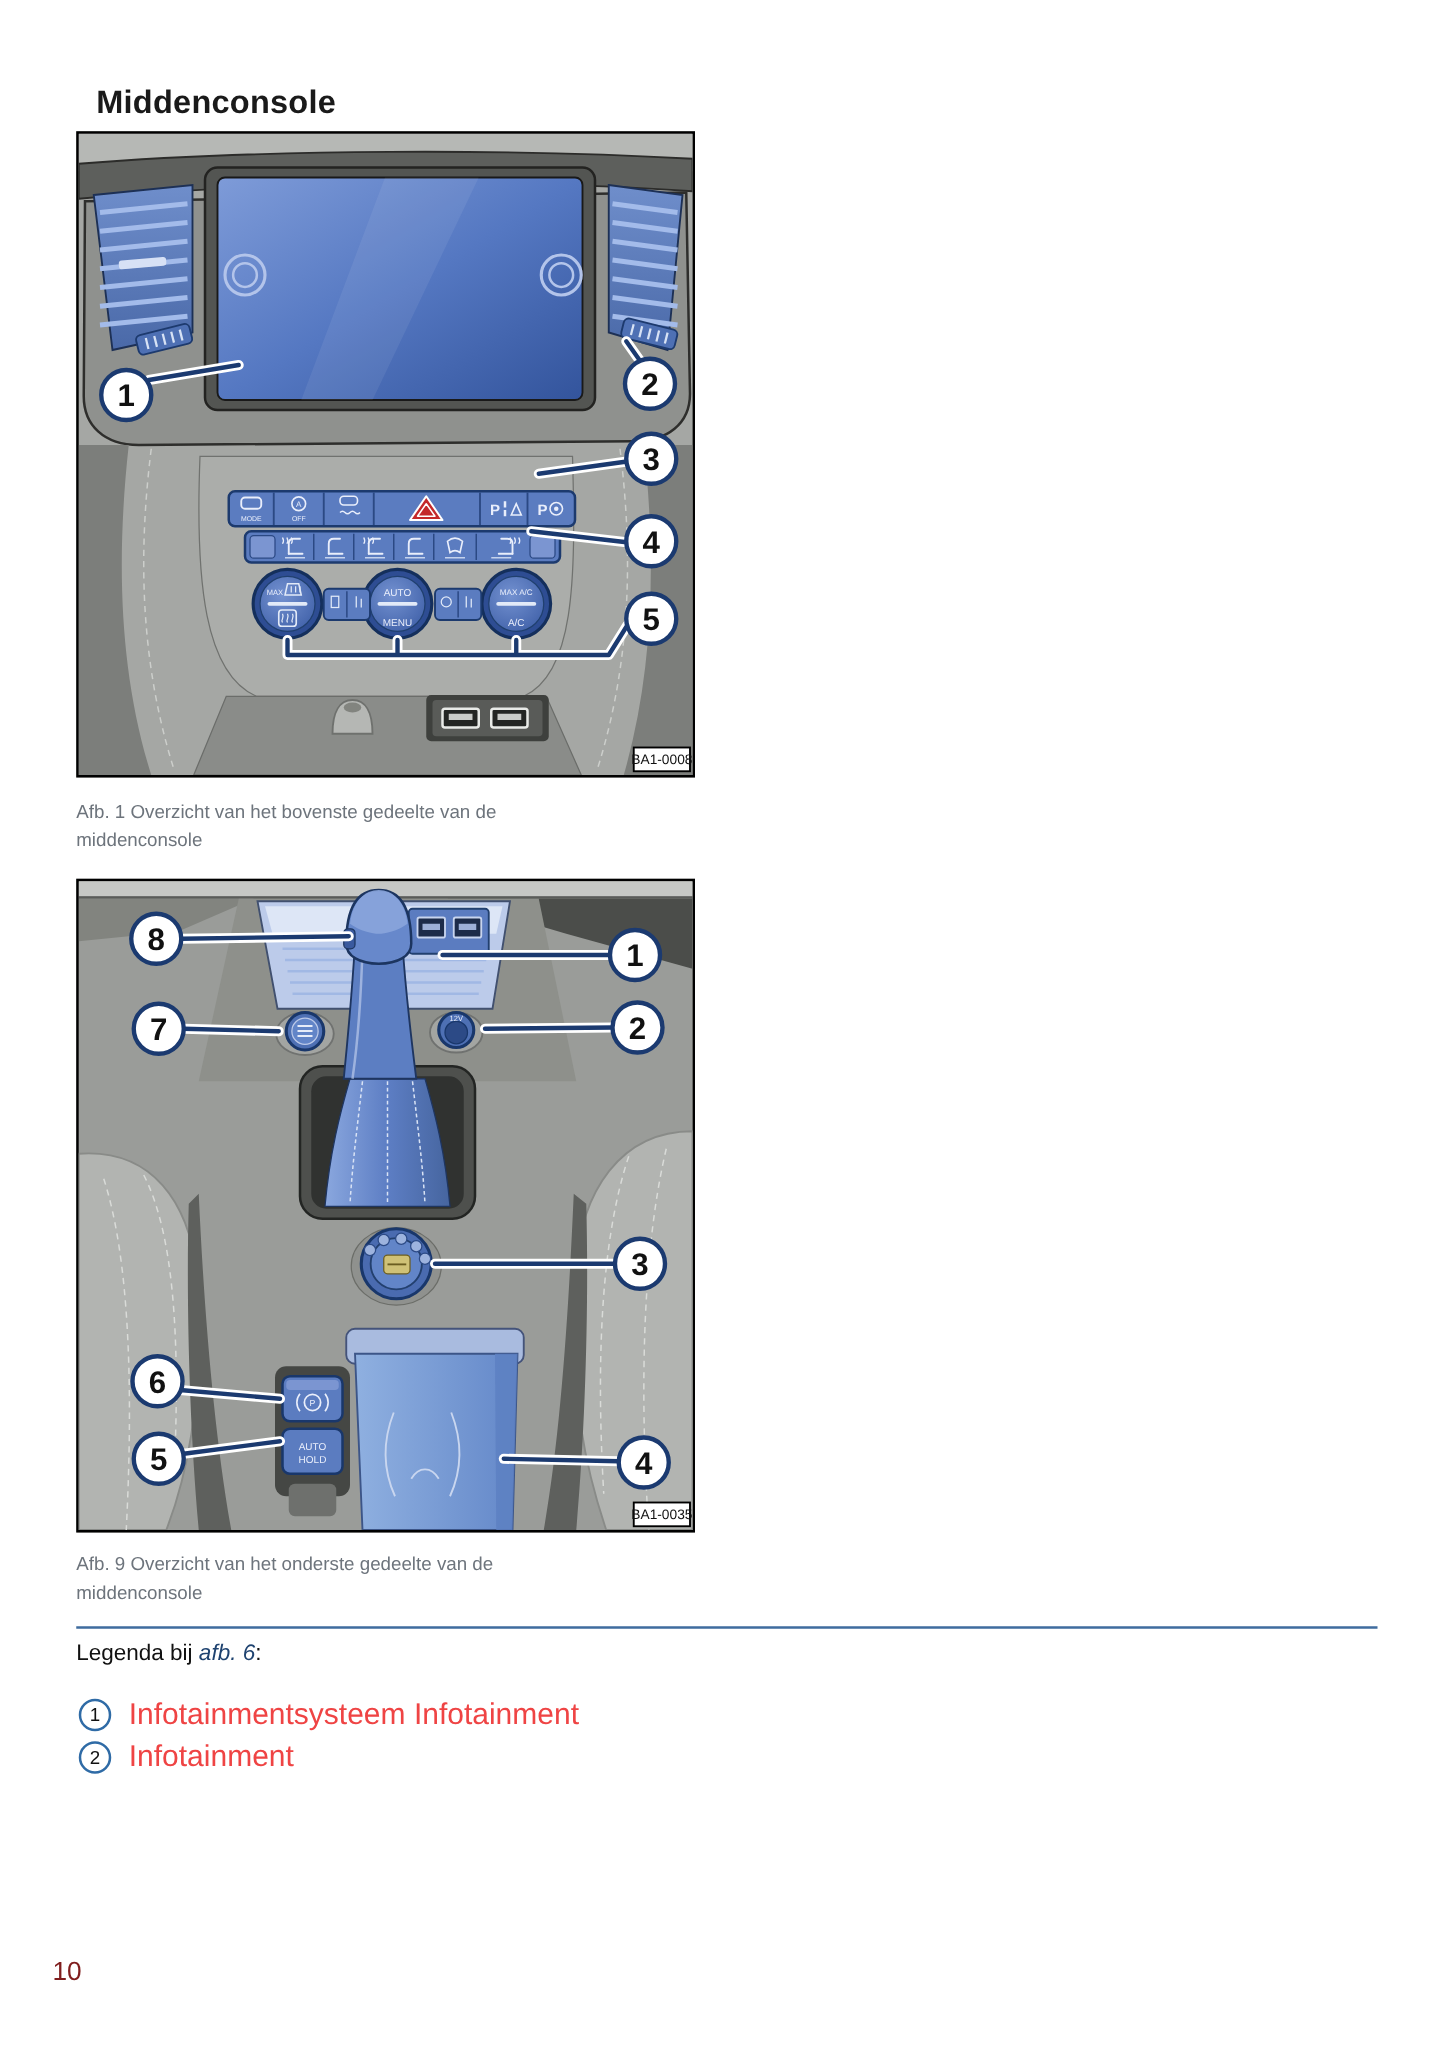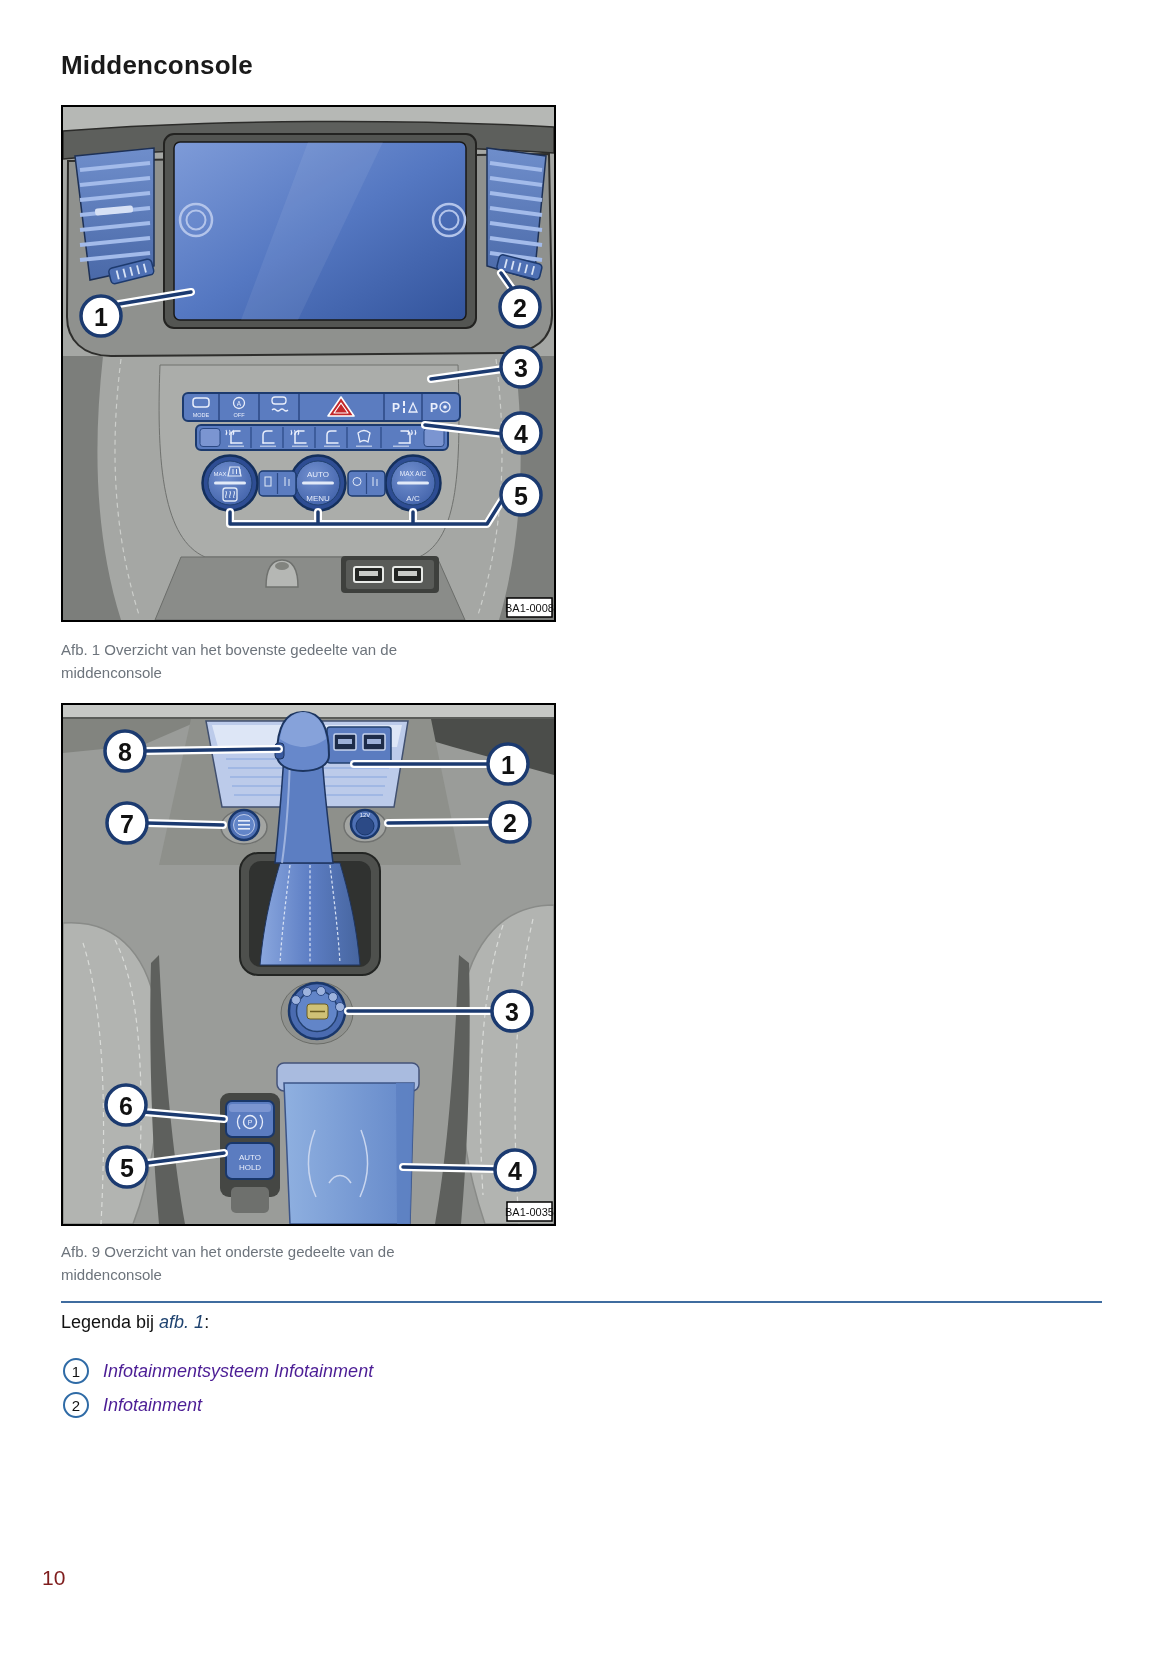--- a/index.html
+++ b/index.html
@@ -1,37 +1,37 @@
 <!DOCTYPE html>
 <html><head>
 <meta charset="utf-8">
 <style>
   html,body{margin:0;padding:0;}
   body{
     width:1165px;height:1653px;position:relative;background:#ffffff;
     font-family:"Liberation Sans",sans-serif;color:#1a1a1a;overflow:hidden;
   }
-  .title{position:absolute;left:61px;top:50px;font-size:26px;font-weight:700;letter-spacing:.2px;margin:0;}
+  .title{position:absolute;left:61px;top:50px;font-size:26px;font-weight:700;letter-spacing:.2px;margin:16px;}
   .figure{position:absolute;left:61px;width:495px;border:2px solid #000;box-sizing:border-box;background:#a5a7a4;}
   #fig1{top:105px;height:517px;}
   #fig2{top:703px;height:523px;}
   .figure svg{display:block;}
   svg text{font-family:"Liberation Sans",sans-serif;}
   .caption{position:absolute;left:61px;width:432px;font-size:15px;line-height:23px;color:#6d747c;margin:0;}
   #cap1{top:638px;}
   #cap2{top:1240px;}
   .rule{position:absolute;left:61px;top:1301px;width:1041px;height:0;border:0;border-top:2px solid #3f6c9f;margin:0;}
   .legend-heading{position:absolute;left:61px;top:1312px;font-size:18px;margin:0;color:#111;}
   .figref{font-style:italic;color:#1f4370;}
   .legend-item{position:absolute;left:63px;display:flex;align-items:center;gap:14px;}
   #li1{top:1358px;}
   #li2{top:1392px;}
   .legend-num{width:26px;height:26px;border-radius:50%;border:2px solid #2f6ba6;background:#fff;box-sizing:border-box;
     display:flex;align-items:center;justify-content:center;font-size:15px;color:#111;}
-  .legend-label{font-size:18px;color:#4c1d95;font-style:italic;}
+  .legend-label{font-size:24px;color:#ef4444;}
   .page-number{position:absolute;left:42px;top:1566px;font-size:21px;color:#7f1d1d;}
   
   .co{fill:#ffffff;stroke:#1b3a70;stroke-width:3.5px;}
   .con{font-size:25px;font-weight:700;fill:#111;}
   .lw{stroke:#ffffff;stroke-width:8;fill:none;stroke-linecap:round;stroke-linejoin:round;}
   .ld{stroke:#1b3a70;stroke-width:3.5;fill:none;stroke-linecap:round;stroke-linejoin:round;}
   .wt{fill:#e9eefb;}
 </style>
 </head>
 <body>
@@ -476,21 +476,21 @@
     <circle class="co" cx="452" cy="465" r="20"></circle>
     <text class="con" x="452" y="466" text-anchor="middle" dominant-baseline="central">4</text>
   </g>
 </svg>
 </figure>
 
 <p class="caption" id="cap2">Afb. 9 Overzicht van het onderste gedeelte van de middenconsole</p>
 
 <hr class="rule">
 
-<p class="legend-heading"><span>Legenda bij </span><span class="figref">afb. 1</span><span>:</span></p>
+<p class="legend-heading"><span>Legenda bij </span><span class="figref">afb. 6</span><span>:</span></p>
 
 <div class="legend-item" id="li1">
   <span class="legend-num">
       <span>1</span>
     </span>
   <span class="legend-label">Infotainmentsysteem Infotainment</span>
 </div>
 <div class="legend-item" id="li2">
   <span class="legend-num">
       <span>2</span>

